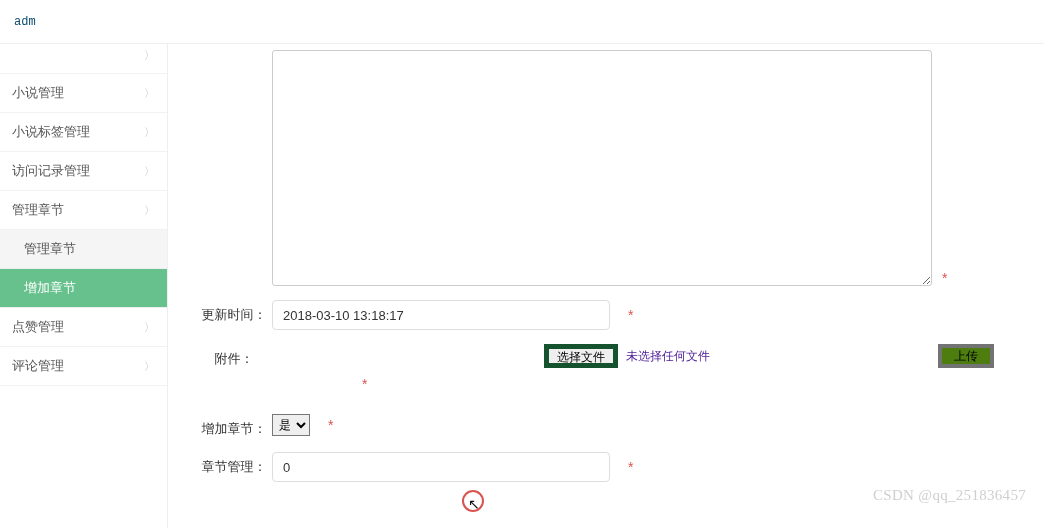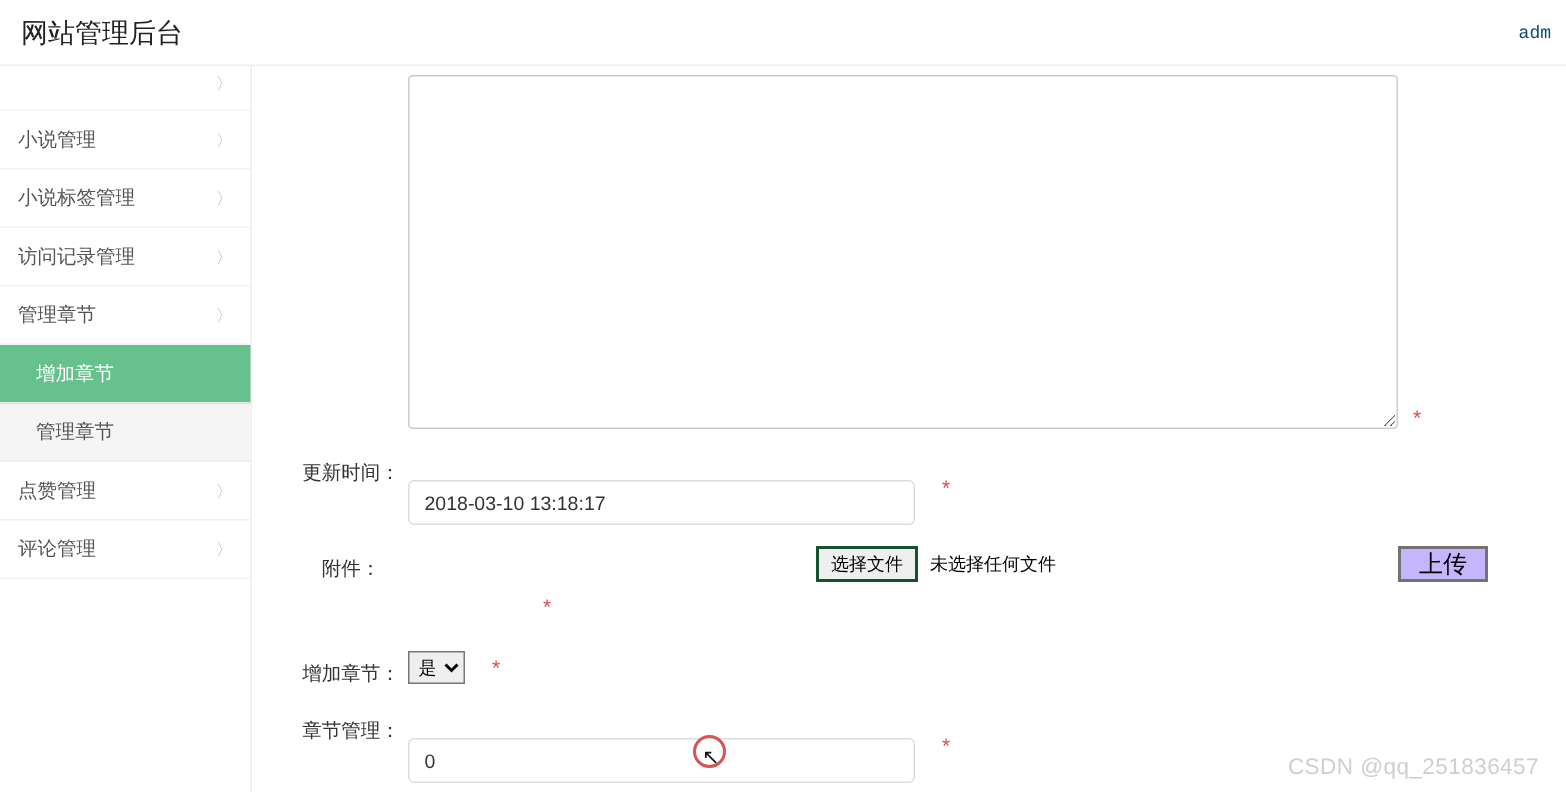--- a/index.html
+++ b/index.html
@@ -17,36 +17,35 @@
   .submenu-item.active { background: #66c18c; color: #fff; }
   .main { flex: 1; padding: 6px 4px 0 28px; position: relative; }
   .row { display: flex; align-items: flex-start; margin-bottom: 14px; }
   .lab { width: 76px; text-align: center; color: #333; padding-top: 6px; font-size: 13px; white-space: nowrap; }
   .field { display: flex; align-items: center; flex-wrap: wrap; gap: 8px; }
   .ta-wrap { display: flex; align-items: flex-end; }
   textarea.big { width: 660px; height: 236px; border: 1px solid #ccc; border-radius: 3px; resize: both; padding: 6px; font-size: 13px; }
   .req { color: #d9534f; font-size: 14px; margin-left: 10px; }
   .req-right { color: #d9534f; font-size: 14px; margin-left: 90px; align-self: flex-end; }
   .txt-input { width: 338px; height: 30px; border: 1px solid #ddd; border-radius: 4px; padding: 0 10px; font-size: 13px; color: #333; }
-  .txt-input.medium { width: 338px; margin-top: 20px; }
-  .file-btn { height: 24px; border: 2px solid #14532d; background: #efefef; font-size: 12px; padding: 0 8px; cursor: pointer; font-family: inherit; }
-  .file-state { font-size: 12px; color: #000000; }
-  .upload-btn { height: 24px; border: 2px solid #737373; background: #c4b5fd; font-size: 16px; padding: 0 12px; cursor: pointer; font-family: inherit; }
+  .txt-input.medium { width: 338px; }
+  .file-btn { height: 24px; border: 5px solid #14532d; background: #efefef; font-size: 12px; padding: 0 8px; cursor: pointer; font-family: inherit; }
+  .file-state { font-size: 12px; color: #4c1d95; }
+  .upload-btn { height: 24px; border: 4px solid #737373; background: #4d7c0f; font-size: 12px; padding: 0 12px; cursor: pointer; font-family: inherit; }
   select.sel { height: 22px; border: 1px solid #777; font-size: 12px; padding: 0 2px; }
   .cursor-mark { position: absolute; left: 296px; top: 448px; pointer-events: none; }
   .cursor-mark .circle { width: 22px; height: 22px; border: 2px solid #d9534f; border-radius: 50%; position: absolute; top: -2px; left: -2px; }
   .cursor-mark .arrow { position: absolute; top: 4px; left: 4px; font-size: 14px; color: #111; }
-  .watermark { position: absolute; right: 18px; bottom: 8px; color: #cfcfcf; font-family: Liberation Sans, sans-serif; font-size: 15px; letter-spacing: 0.3px; pointer-events: none; }
+  .watermark { position: absolute; right: 18px; bottom: 24px; color: #cfcfcf; font-family: Liberation Serif, serif; font-size: 15px; letter-spacing: 0.3px; pointer-events: none; }
   .attach-upload-gap { margin-left: 220px; }
 </style>
 </head>
 <body>
 
 <div class="header">
-  <div class="title">网站管理后台</div>
   <div class="user">adm</div>
 </div>
 
 <div class="layout">
   <div class="sidebar">
     <div class="menu-item partial">
       <span></span>
       <span class="chev">〉</span>
     </div>
     <div class="menu-item">
@@ -59,25 +58,25 @@
     </div>
     <div class="menu-item">
       <span>访问记录管理</span>
       <span class="chev">〉</span>
     </div>
     <div class="menu-item">
       <span>管理章节</span>
       <span class="chev">〉</span>
     </div>
     <div class="submenu">
+      <div class="submenu-item">
+        <span>管理章节</span>
+      </div>
       <div class="submenu-item active">
         <span>增加章节</span>
-      </div>
-      <div class="submenu-item">
-        <span>管理章节</span>
       </div>
     </div>
     <div class="menu-item">
       <span>点赞管理</span>
       <span class="chev">〉</span>
     </div>
     <div class="menu-item">
       <span>评论管理</span>
       <span class="chev">〉</span>
     </div>

